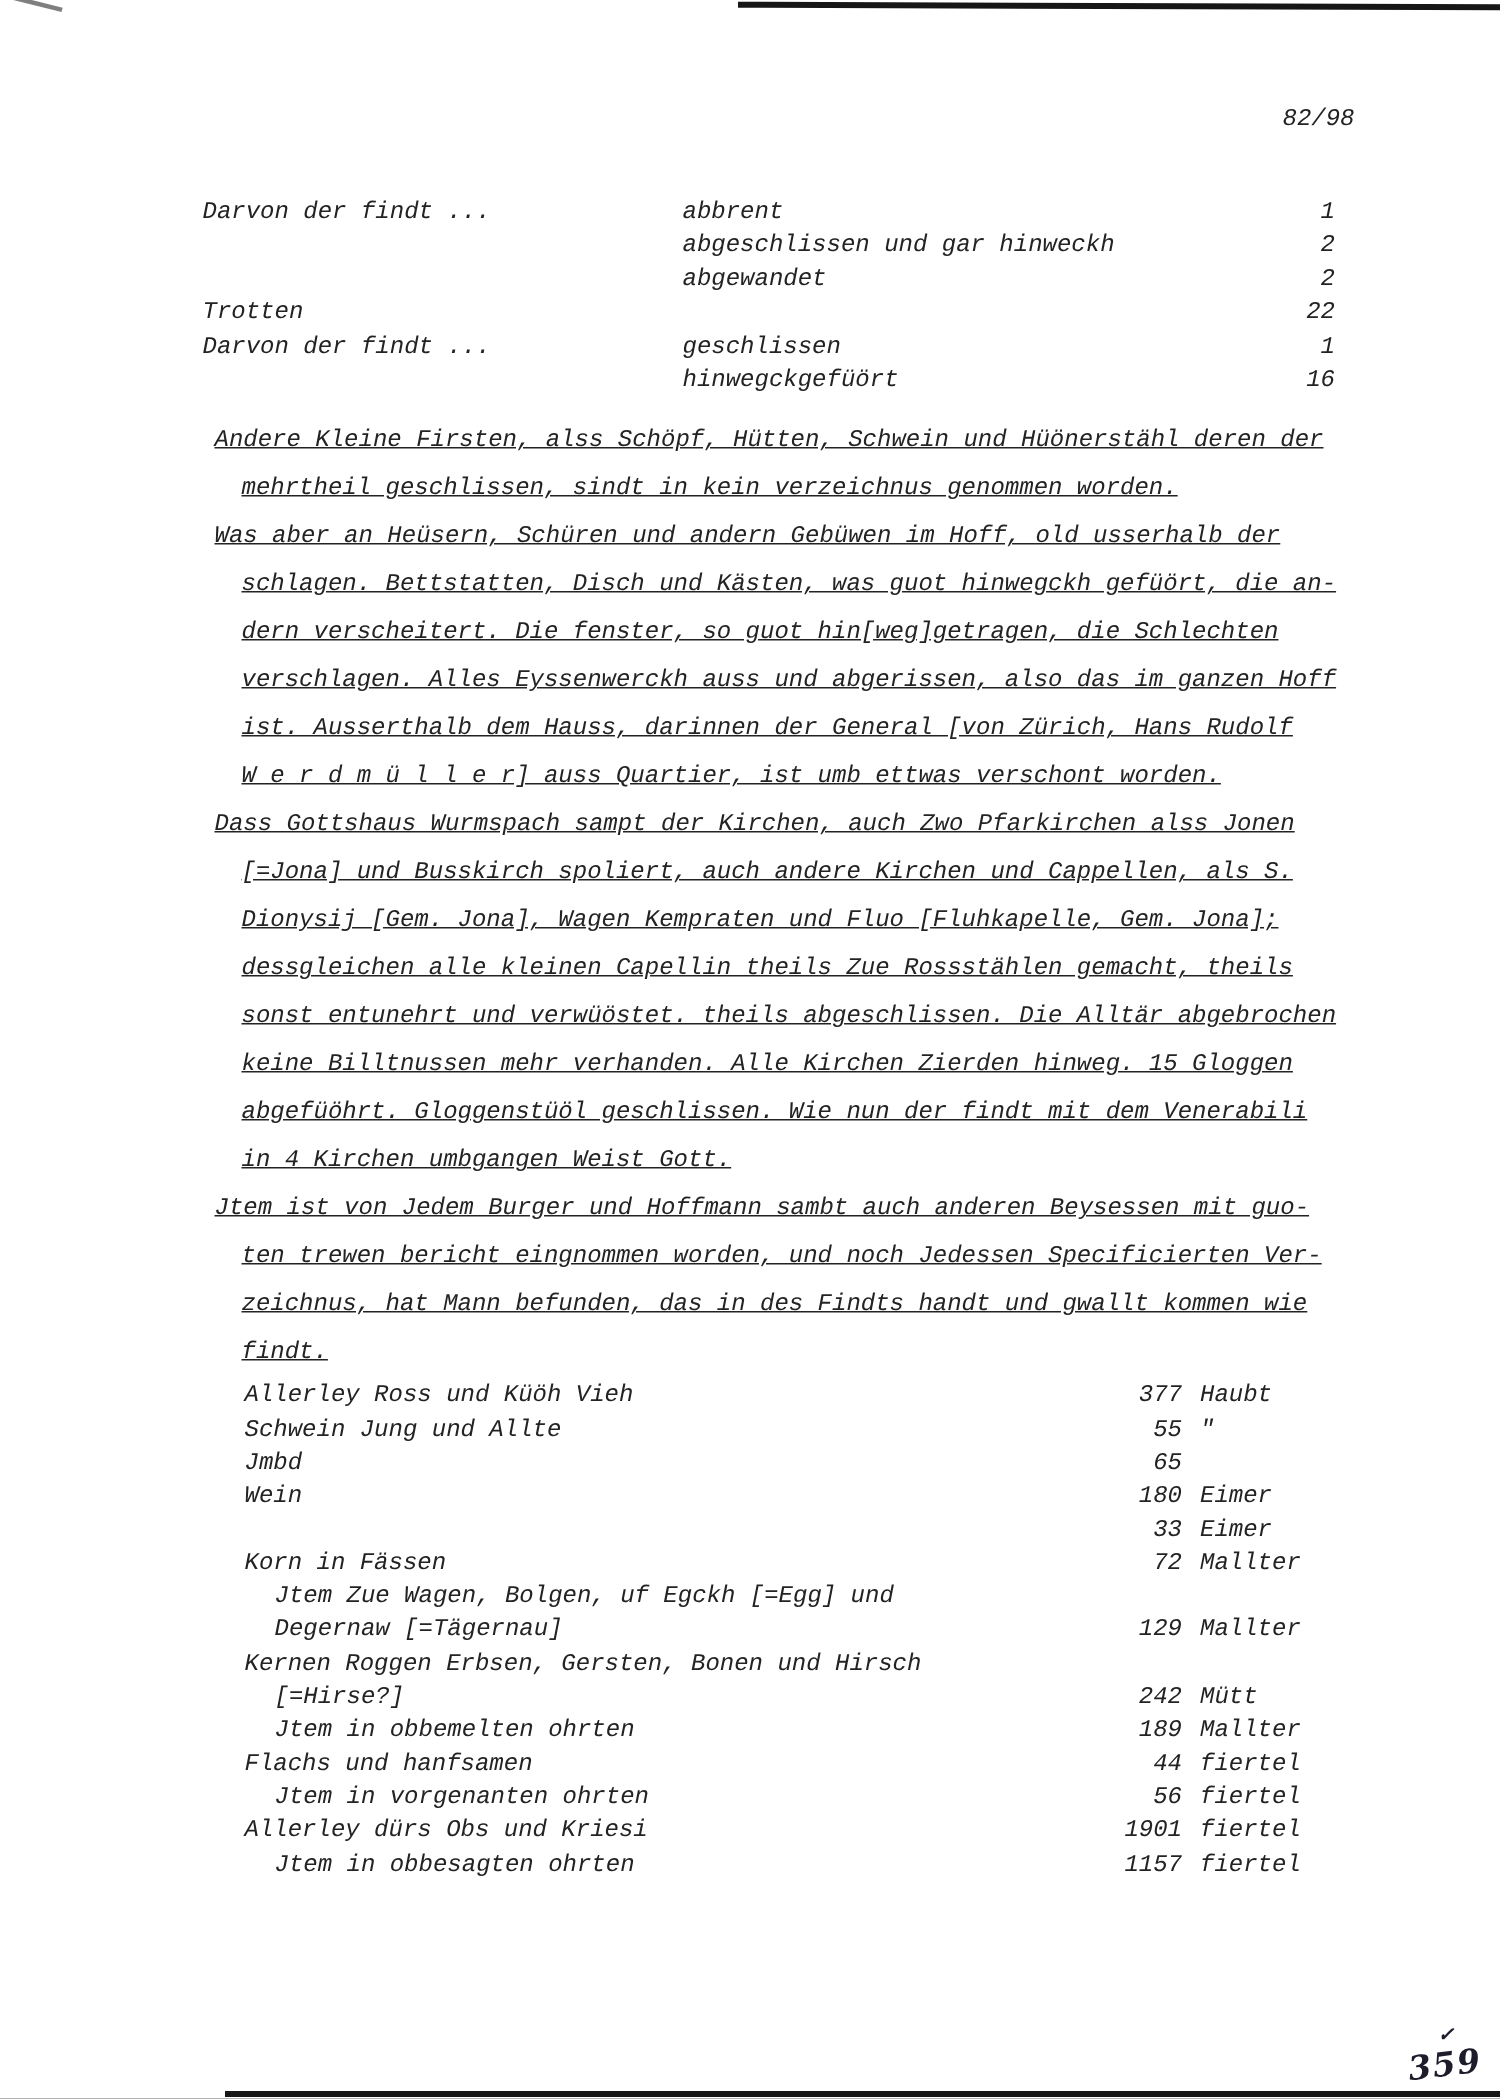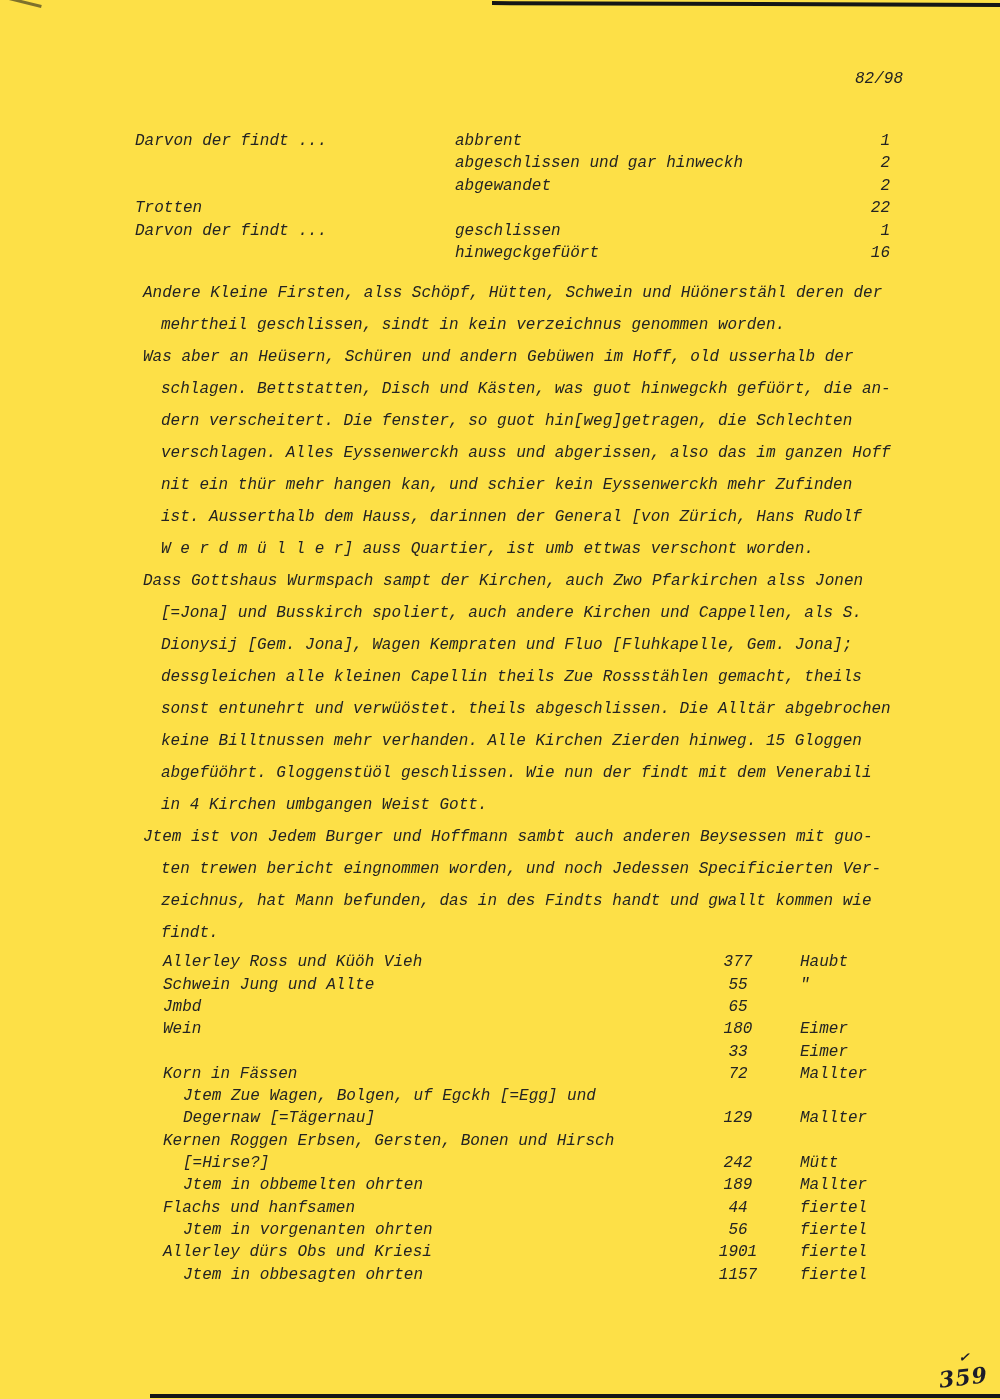--- a/index.html
+++ b/index.html
@@ -1,21 +1,21 @@
 <!DOCTYPE html>
 <html><head>
 <meta charset="utf-8">
 <style>
   * { margin:0; padding:0; box-sizing:border-box; }
   html,body { background:#777; }
   .page {
     position:relative;
     width:1000px; height:1399px;
     margin:0 auto;
-    background:#fde047;
+    background:#ffffff;
     overflow:hidden;
     font-family:"Liberation Mono","DejaVu Sans Mono",monospace;
     font-style:italic;
     font-size:16px;
     color:#232323;
   }
   .scan-line { position:absolute; background:#161616; }
   .scan-line.top { top:2px; left:492px; width:508px; height:4px; transform:rotate(0.2deg); }
   .scan-line.topleft { top:0px; left:0px; width:42px; height:3px; transform:rotate(14deg); opacity:.55; }
   .scan-line.bottom { bottom:1px; left:150px; width:850px; height:4px; }
@@ -24,30 +24,30 @@
 
   .content { position:absolute; top:130px; left:135px; width:810px; }
 
   
   .dtable .trow { position:relative; height:22.4px; line-height:22.4px; white-space:pre; }
   .dtable .c-place { position:absolute; left:0; }
   .dtable .c-item  { position:absolute; left:320px; }
   .dtable .c-count { position:absolute; left:655px; width:100px; text-align:right; }
 
   
-  .paras { margin-top:13px; }
+  .paras { margin-top:13px;text-decoration:underline; }
   .pline { line-height:32px; white-space:pre; padding-left:8px; }
   .pline.cont { padding-left:26px; }
 
   
   .inv { margin-top:2px; }
   .inv .irow { position:relative; height:22.3px; line-height:22.3px; white-space:pre; }
   .inv .i-text { position:absolute; left:28px; }
   .inv .irow.ind .i-text { left:48px; }
-  .inv .i-qty  { position:absolute; left:553px; width:100px; text-align:center; }
+  .inv .i-qty  { position:absolute; left:553px; width:100px; text-align:right; }
   .inv .i-unit { position:absolute; left:665px; }
 
   
   .hand {
     position:absolute; top:1352px; left:938px;
     font-family:"DejaVu Serif","Liberation Serif",serif;
     font-style:italic; font-weight:bold;
     color:#1c1c2a;
     transform:rotate(-7deg);
     line-height:1;
@@ -76,21 +76,20 @@
     <div class="paras">
         <div class="para">
           <div class="pline">Andere Kleine Firsten, alss Schöpf, Hütten, Schwein und Hüönerstähl deren der</div>
           <div class="pline cont">mehrtheil geschlissen, sindt in kein verzeichnus genommen worden.</div>
         </div>
         <div class="para">
           <div class="pline">Was aber an Heüsern, Schüren und andern Gebüwen im Hoff, old usserhalb der</div>
           <div class="pline cont">schlagen. Bettstatten, Disch und Kästen, was guot hinwegckh gefüört, die an-</div>
           <div class="pline cont">dern verscheitert. Die fenster, so guot hin[weg]getragen, die Schlechten</div>
           <div class="pline cont">verschlagen. Alles Eyssenwerckh auss und abgerissen, also das im ganzen Hoff</div>
-          <div class="pline cont">nit ein thür mehr hangen kan, und schier kein Eyssenwerckh mehr Zufinden</div>
           <div class="pline cont">ist. Ausserthalb dem Hauss, darinnen der General [von Zürich, Hans Rudolf</div>
           <div class="pline cont">W e r d m ü l l e r] auss Quartier, ist umb ettwas verschont worden.</div>
         </div>
         <div class="para">
           <div class="pline">Dass Gottshaus Wurmspach sampt der Kirchen, auch Zwo Pfarkirchen alss Jonen</div>
           <div class="pline cont">[=Jona] und Busskirch spoliert, auch andere Kirchen und Cappellen, als S.</div>
           <div class="pline cont">Dionysij [Gem. Jona], Wagen Kempraten und Fluo [Fluhkapelle, Gem. Jona];</div>
           <div class="pline cont">dessgleichen alle kleinen Capellin theils Zue Rossstählen gemacht, theils</div>
           <div class="pline cont">sonst entunehrt und verwüöstet. theils abgeschlissen. Die Alltär abgebrochen</div>
           <div class="pline cont">keine Billtnussen mehr verhanden. Alle Kirchen Zierden hinweg. 15 Gloggen</div>

